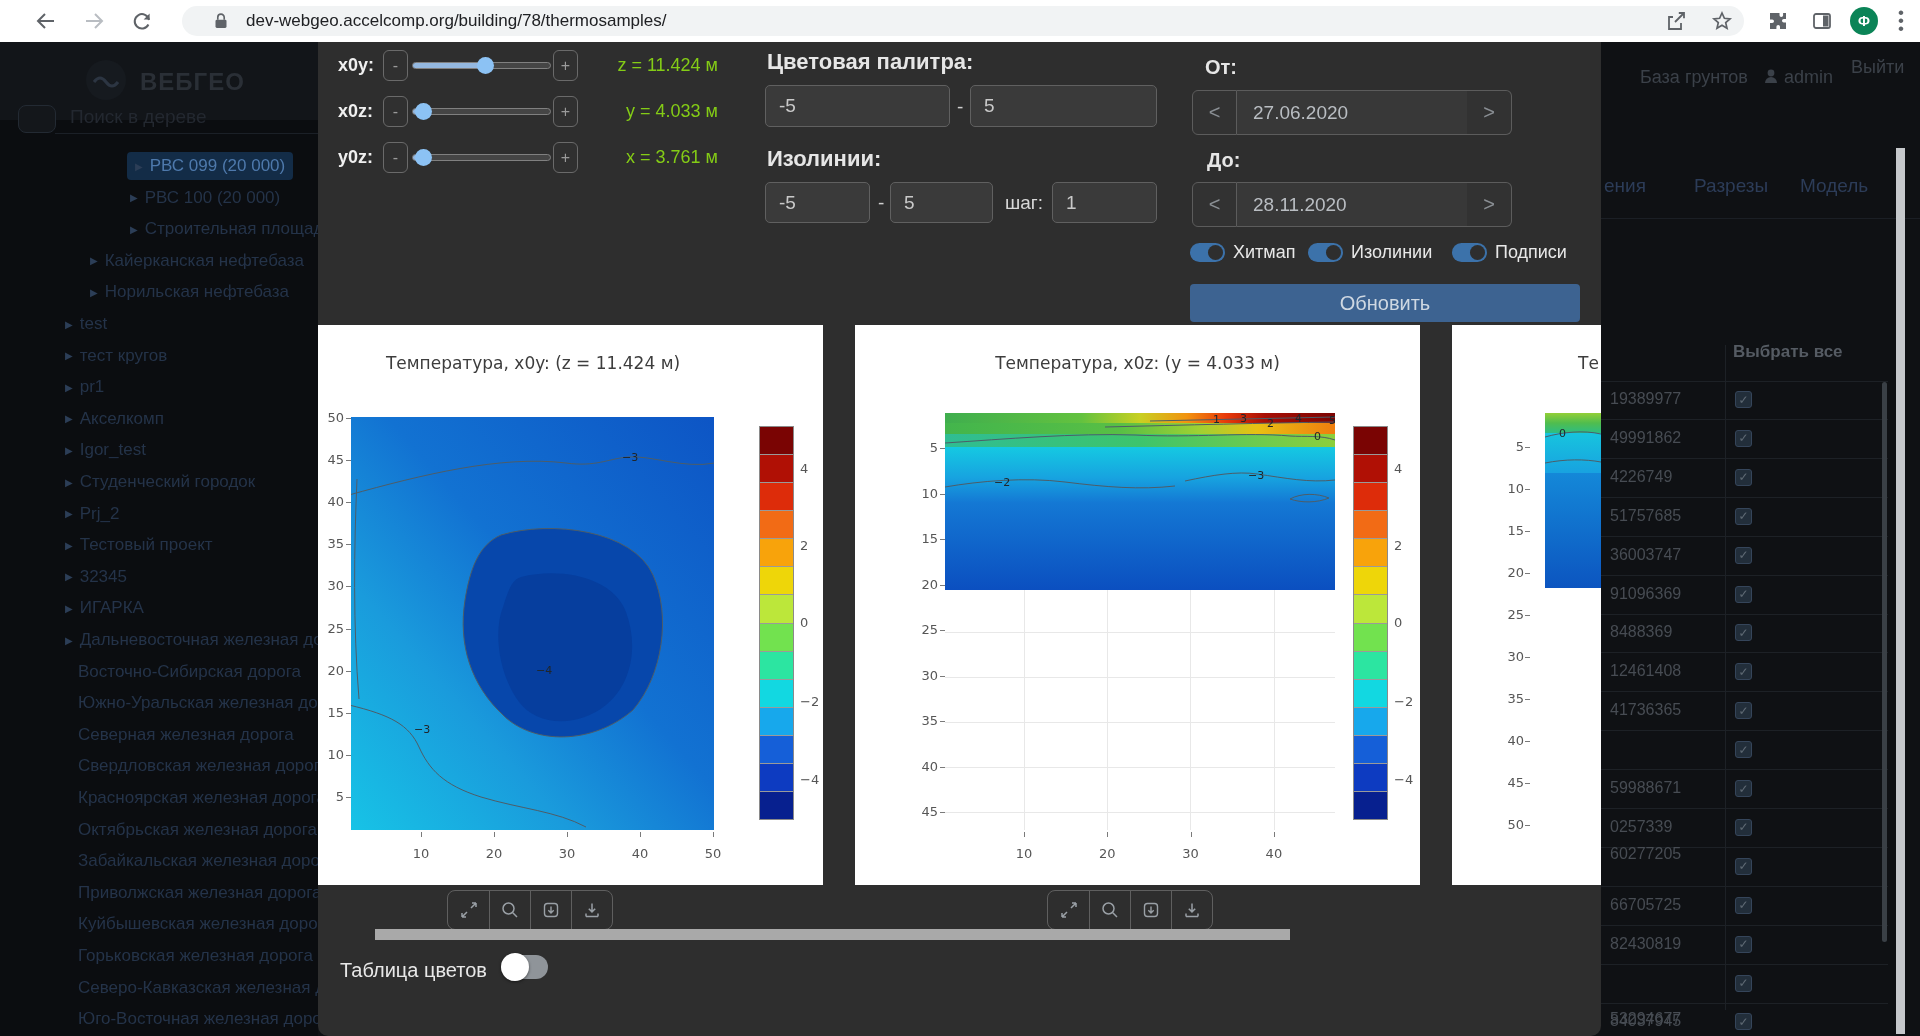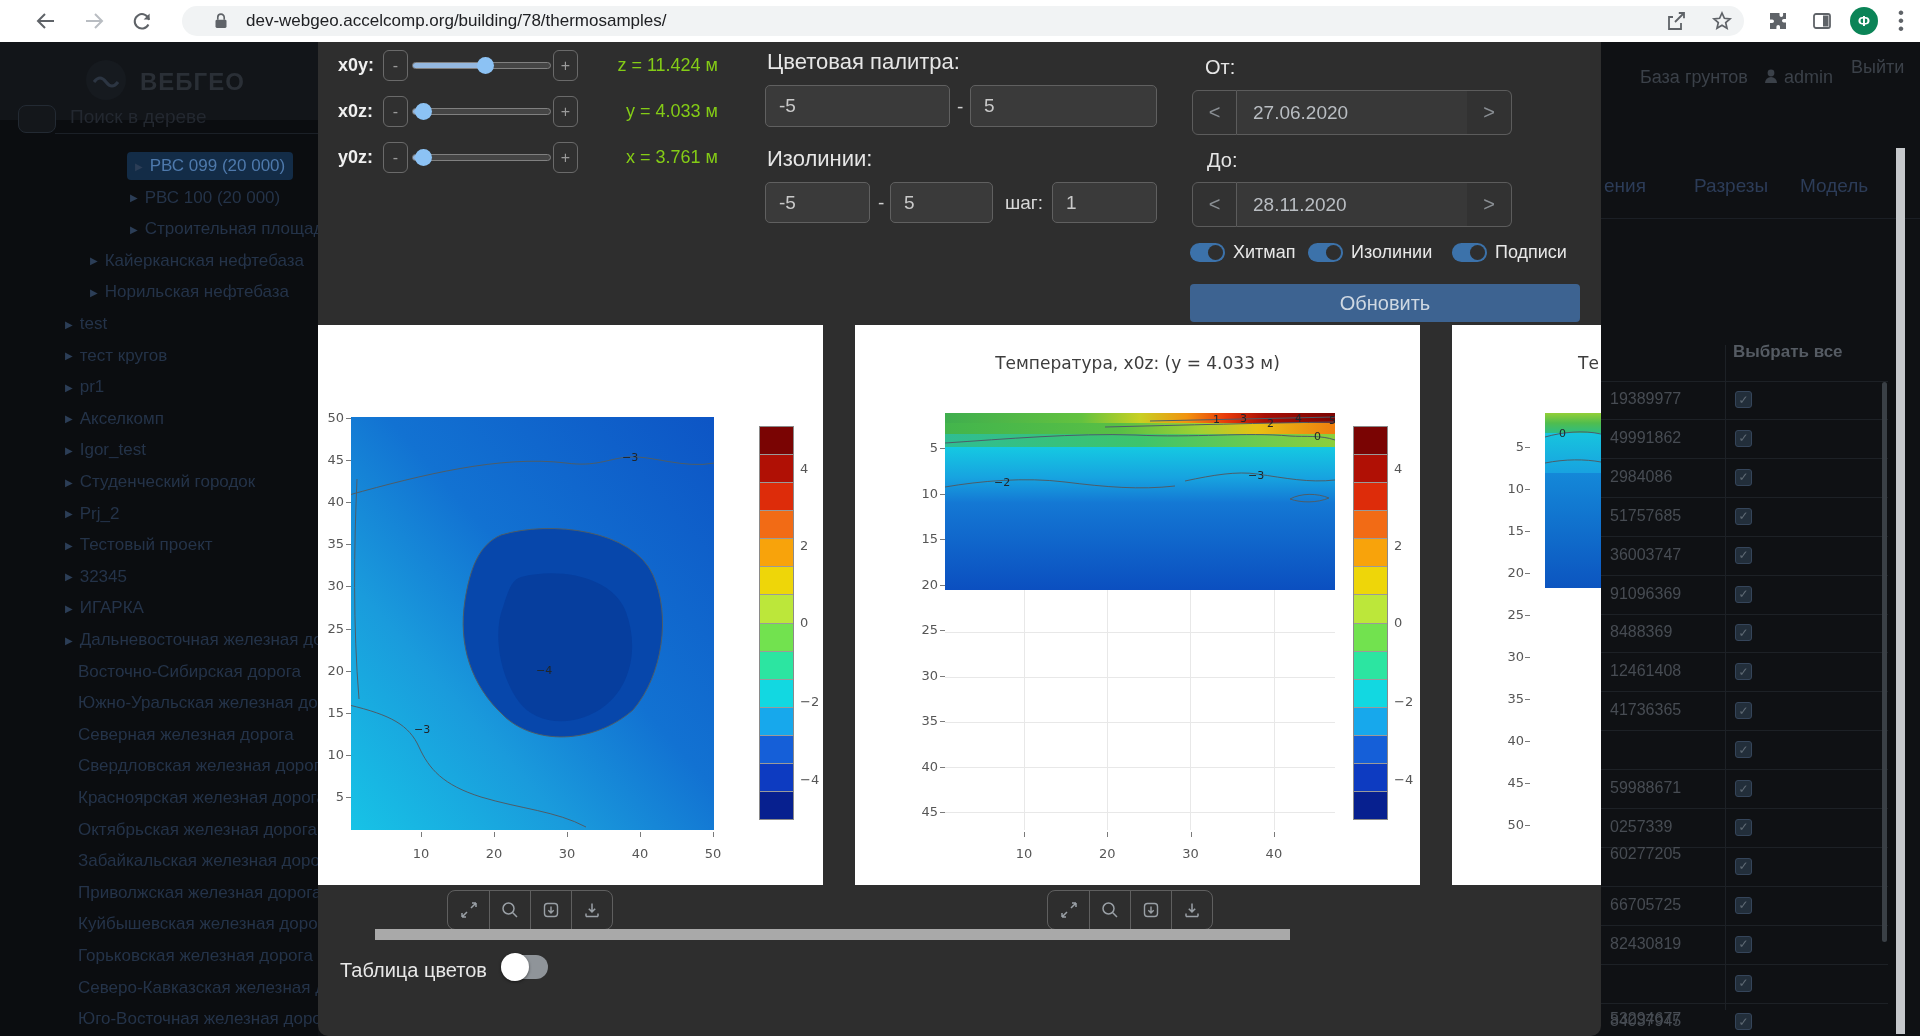--- a/index.html
+++ b/index.html
@@ -52,21 +52,21 @@
            border-radius:0 0 10px 10px; overflow:hidden; }
   .slider-row { position:absolute; left:0; height:31px; width:420px; }
   .slider-label { position:absolute; left:20px; top:5px; font-size:18px; font-weight:bold; color:#f0f0f0; }
   .mini-btn { position:absolute; top:0; width:25px; height:31px; background:#303030; border:1px solid #6a6a6a;
               border-radius:6px; color:#9a9a9a; font-size:16px; display:flex; align-items:center; justify-content:center; }
   .slider-track { position:absolute; left:94px; top:12px; width:139px; height:7px; background:#454545;
                   border:1px solid #808080; border-radius:4px; }
   .slider-fill { position:absolute; left:0; top:0; height:5px; background:#94b8e0; border-radius:4px; }
   .slider-thumb { position:absolute; top:-6px; width:17px; height:17px; background:#8cc2f4; border-radius:50%; }
   .readout { position:absolute; left:280px; width:120px; text-align:right; font-size:18px; color:#84cc16; }
-  .section-title { position:absolute; font-size:22px; font-weight:normal; color:#e6e6e6; }
+  .section-title { position:absolute; font-size:22px; font-weight:bold; color:#e6e6e6; }
   .dark-input { position:absolute; background:#3a3a3a; border:1px solid #606060; border-radius:5px;
                 color:#c9c9c9; font-size:19px; display:flex; align-items:center; padding-left:13px; }
   .dash { position:absolute; color:#cfcfcf; font-size:19px; }
   .small-label { position:absolute; font-size:19px; color:#d8d8d8; }
   .date-group { position:absolute; height:45px; display:flex; }
   .date-nav { width:45px; height:45px; background:#323232; border:1px solid #5c5c5c; color:#8a8f94;
               font-size:20px; display:flex; align-items:center; justify-content:center; }
   .date-nav.left { border-radius:6px 0 0 6px; }
   .date-nav.right { border-radius:0 6px 6px 0; border-left:none; }
   .date-field { width:230px; height:45px; background:#383838; border-top:1px solid #5c5c5c; border-bottom:1px solid #5c5c5c;
@@ -273,21 +273,21 @@
     <div id="bg-divider"></div>
     <span id="table-header">Выбрать все</span>
     <div id="col-line"></div>
     <div id="sample-rows">
         <div class="sample-num" style="top: 348px;">19389977</div>
         <div class="sample-cb" style="top: 349px;">✓</div>
         <div class="row-line" style="top: 377px;"></div>
         <div class="sample-num" style="top: 386.9px;">49991862</div>
         <div class="sample-cb" style="top: 387.9px;">✓</div>
         <div class="row-line" style="top: 415.9px;"></div>
-        <div class="sample-num" style="top: 425.8px;">2984086</div>
+        <div class="sample-num" style="top: 425.8px;">4226749</div>
         <div class="sample-cb" style="top: 426.8px;">✓</div>
         <div class="row-line" style="top: 454.8px;"></div>
         <div class="sample-num" style="top: 464.7px;">51757685</div>
         <div class="sample-cb" style="top: 465.7px;">✓</div>
         <div class="row-line" style="top: 493.7px;"></div>
         <div class="sample-num" style="top: 503.6px;">36003747</div>
         <div class="sample-cb" style="top: 504.6px;">✓</div>
         <div class="row-line" style="top: 532.6px;"></div>
         <div class="sample-num" style="top: 542.5px;">91096369</div>
         <div class="sample-cb" style="top: 543.5px;">✓</div>
@@ -406,20 +406,21 @@
           <div class="tgl">
             <div class="knob"></div>
           </div>
           <span class="tgl-label">Подписи</span>
         </div>
       </div>
 
     <button id="update-btn">Обновить</button>
 
     <div class="plot-card" style="left:0;width:505px">
+      <div class="plot-title" style="width:430px">Температура, x0y: (z = 11.424 м)</div>
       <svg id="plot1-svg" class="abs" style="left:33px;top:92px" width="363" height="413" viewBox="0 0 363 413">
         <defs>
           <linearGradient id="pg1" x1="0" y1="1" x2="1" y2="0">
             <stop offset="0" stop-color="#17c3e6"></stop>
             <stop offset="0.3" stop-color="#1a9bdc"></stop>
             <stop offset="0.55" stop-color="#1272d2"></stop>
             <stop offset="1" stop-color="#0d55c5"></stop>
           </linearGradient>
         </defs>
         <rect width="363" height="413" fill="url(#pg1)"></rect>

